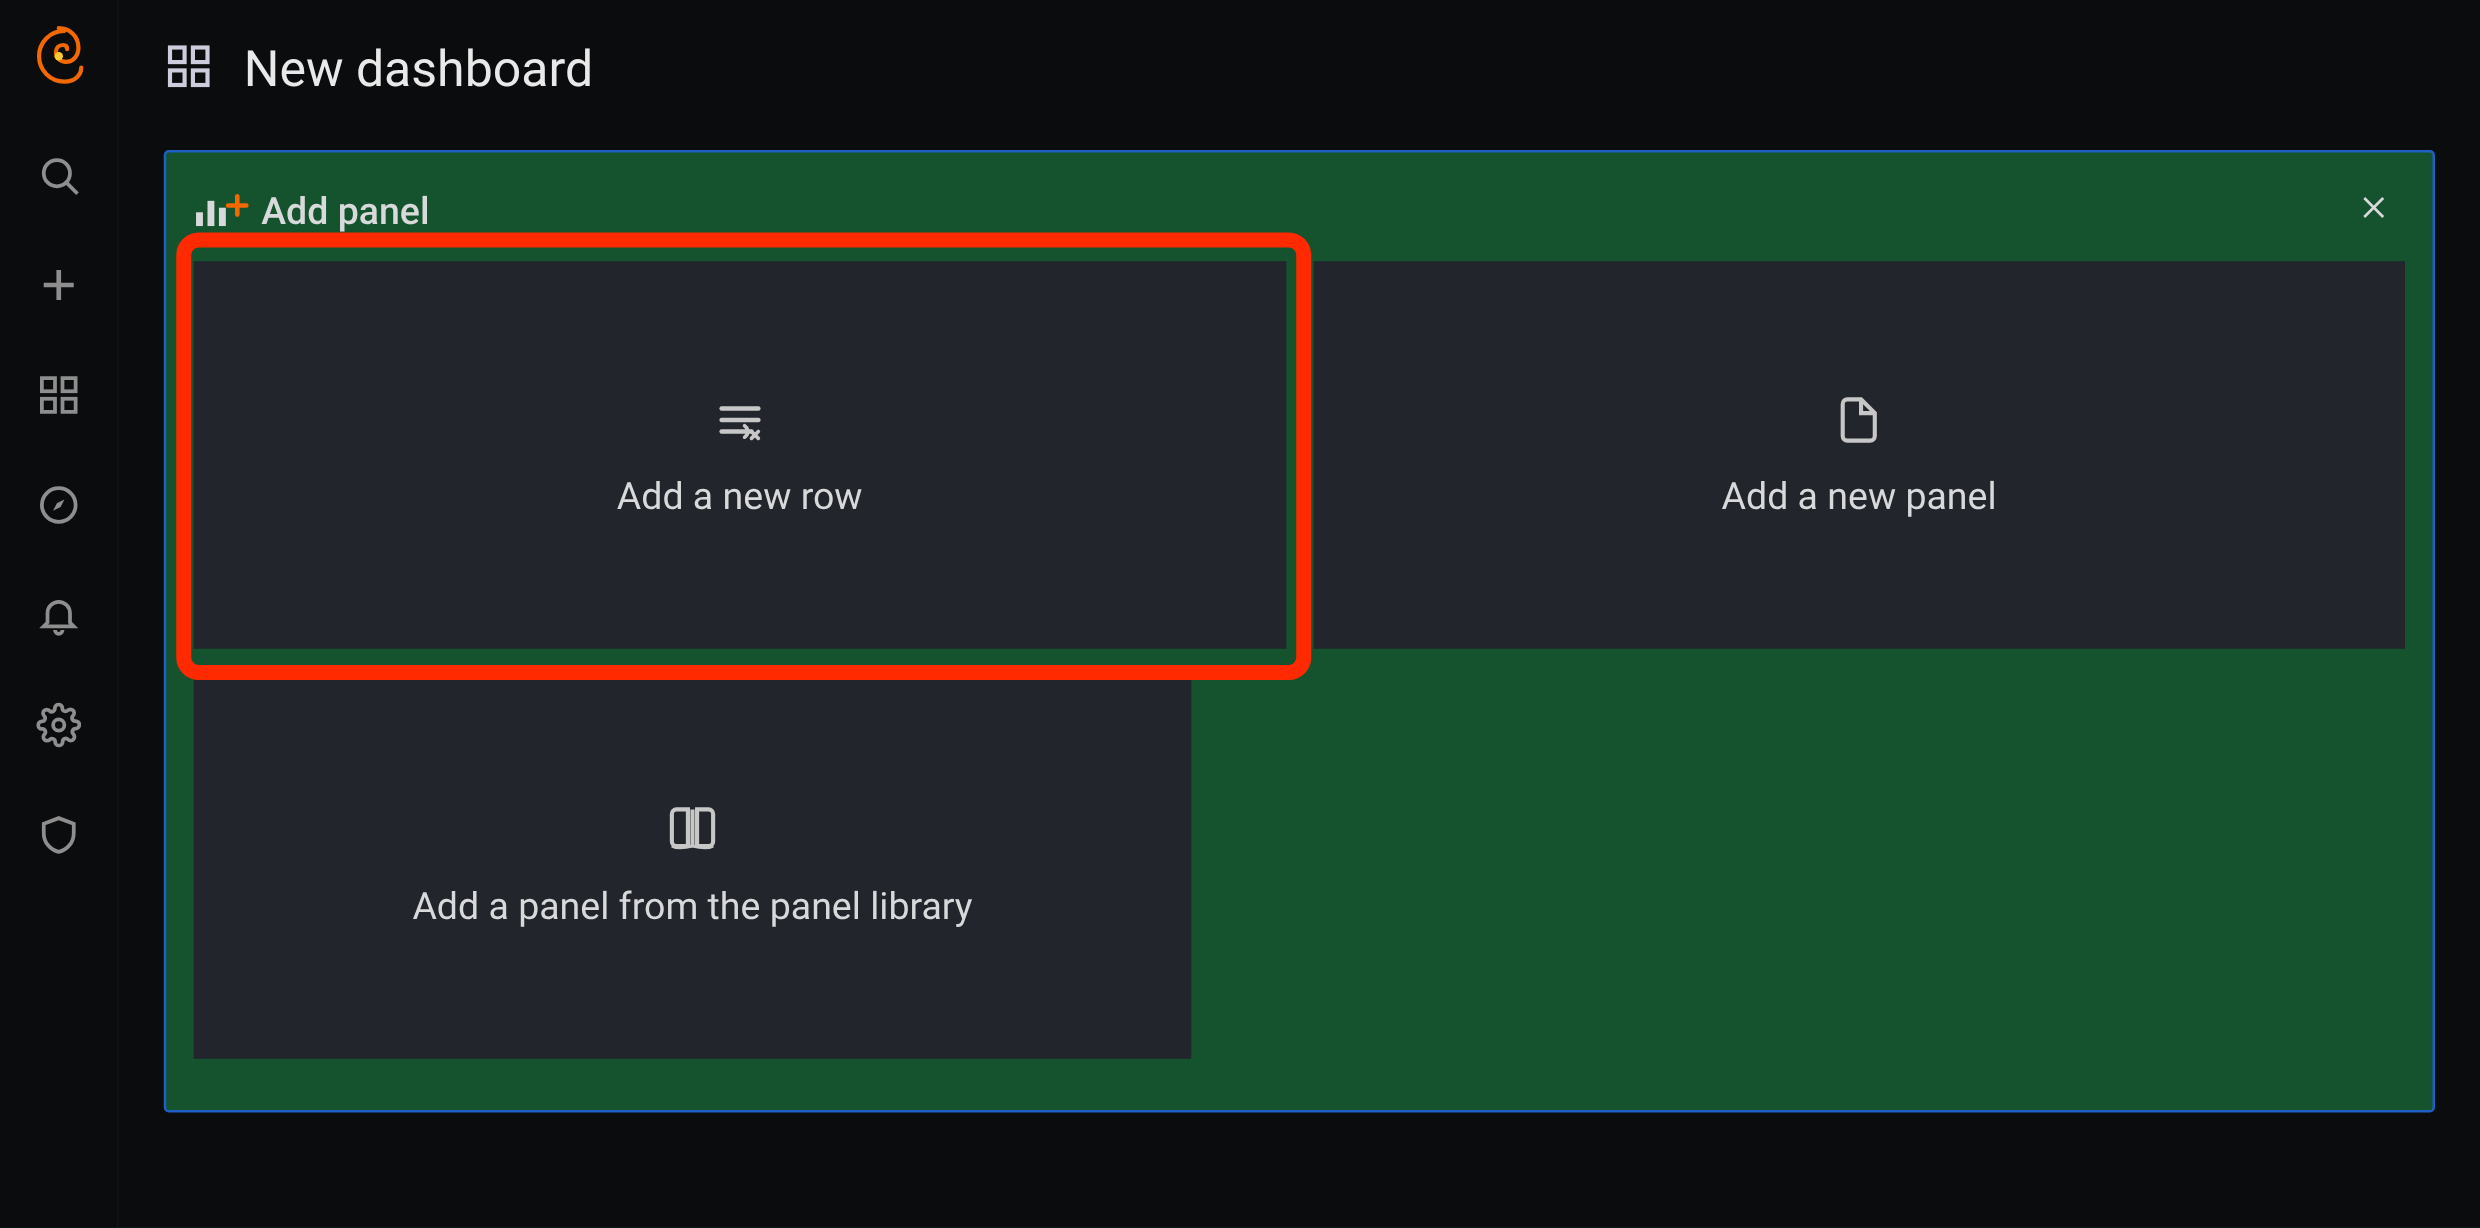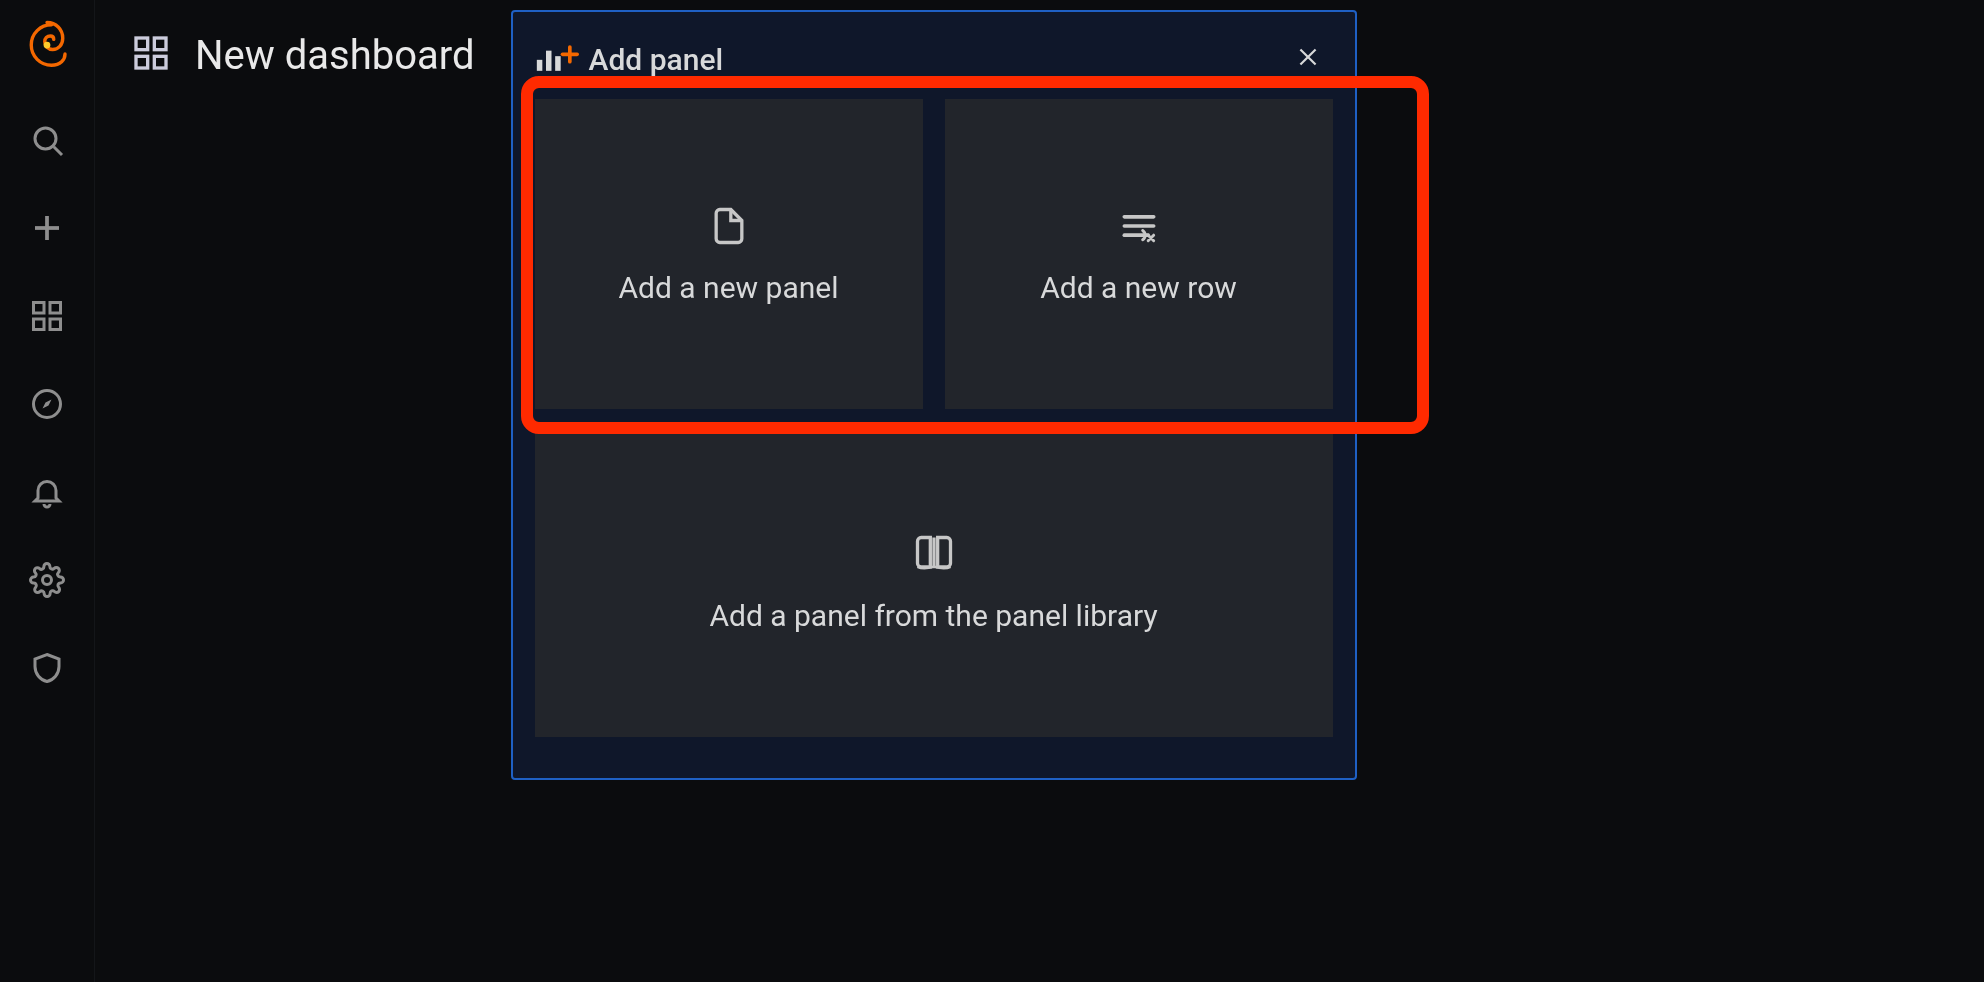--- a/index.html
+++ b/index.html
@@ -7,28 +7,28 @@
 
   .app { display: flex; width: 100%; height: 100%; }
 
   
   .sidebar { width: 95px; background: #0b0c0e; display: flex; flex-direction: column; align-items: center; padding-top: 18px; gap: 48px; border-right: 1px solid #141619; }
   .sidebar .logo { width: 54px; height: 54px; display:flex; align-items:center; justify-content:center; }
   .nav-icon { width: 40px; height: 40px; display:flex; align-items:center; justify-content:center; color:#8e8e8e; cursor:pointer; }
   .nav-icon svg { width: 36px; height: 36px; stroke: currentColor; }
 
   
-  .main { flex:1; display:flex; flex-direction:row; }
+  .main { flex:1; display:flex; flex-direction:column; }
   .topbar { height: 110px; display:flex; align-items:center; padding-left: 36px; gap: 24px; }
   .topbar .db-icon { color:#ccccdc; }
   .topbar .db-icon svg { width:40px; height:40px; }
   .page-title { color:#e9e9e9; font-size: 40px; font-weight:400; }
 
   
-  .panel-wrap { margin: 10px 36px 0 36px; border: 2px solid #1f60c4; border-radius: 4px; background:#0f172a; padding: 10px 12px 18px 12px; height: 770px; position:relative; }
+  .panel-wrap { margin: 10px 36px 0 36px; border: 2px solid #1f60c4; border-radius: 4px; background:#14532d; padding: 10px 12px 18px 12px; height: 770px; position:relative; }
   .panel-header { display:flex; align-items:center; justify-content:space-between; padding: 16px 10px 18px 10px; }
   .panel-header-left { display:flex; align-items:center; gap: 10px; color:#d8d9da; }
   .add-panel-icon svg { width:44px; height:34px; }
   .panel-header-title { font-size: 30px; font-weight:500; color:#d8d9da; }
   .close-btn { color:#d8d9da; cursor:pointer; font-size: 30px; padding: 4px 12px; }
   .close-btn svg { width:26px; height:26px; stroke:#d8d9da; stroke-width:2; }
 
   .cards { display:flex; flex-direction:column; gap:18px; padding: 0 10px; }
   .top-row { display:flex; gap:22px; }
   .card { background:#22252b; height: 310px; display:flex; flex-direction:column; align-items:center; justify-content:center; gap: 18px; cursor:pointer; }
@@ -134,38 +134,38 @@
               <line x1="5" y1="5" x2="19" y2="19"></line>
               <line x1="19" y1="5" x2="5" y2="19"></line>
             </svg>
         </div>
       </div>
 
       <div class="cards">
         <div class="top-row">
           <div class="card half">
             <span class="card-icon">
-              <svg viewBox="0 0 24 24" fill="none" stroke="#c7c7c7" stroke-width="1.8">
-                  <path d="M13 3H7a2 2 0 0 0-2 2v14a2 2 0 0 0 2 2h10a2 2 0 0 0 2-2V9l-6-6z"></path>
-                  <path d="M13 3v6h6"></path>
-                </svg>
-            </span>
-            <span class="card-label">Add a new panel</span>
-          </div>
-          <div class="card half">
-            <span class="card-icon">
               <svg viewBox="0 0 24 24" fill="none" stroke="#c7c7c7" stroke-width="2" stroke-linecap="round">
                   <line x1="4" y1="7" x2="20" y2="7"></line>
                   <line x1="4" y1="12" x2="20" y2="12"></line>
                   <path d="M4 17h13"></path>
                   <path d="M17 17l3 3M20 17l-3 3" stroke-width="1.6"></path>
                   <path d="M14 14.5a3 3 0 0 1 0 5" stroke-width="1.6"></path>
                 </svg>
             </span>
             <span class="card-label">Add a new row</span>
+          </div>
+          <div class="card half">
+            <span class="card-icon">
+              <svg viewBox="0 0 24 24" fill="none" stroke="#c7c7c7" stroke-width="1.8">
+                  <path d="M13 3H7a2 2 0 0 0-2 2v14a2 2 0 0 0 2 2h10a2 2 0 0 0 2-2V9l-6-6z"></path>
+                  <path d="M13 3v6h6"></path>
+                </svg>
+            </span>
+            <span class="card-label">Add a new panel</span>
           </div>
         </div>
         <div class="card small">
           <span class="card-icon">
             <svg viewBox="0 0 24 24" fill="none" stroke="#c7c7c7" stroke-width="1.8">
                 <path d="M3 5a2 2 0 0 1 2-2h5v16H5a2 2 0 0 1-2-2V5z"></path>
                 <path d="M21 5a2 2 0 0 0-2-2h-5v16h5a2 2 0 0 0 2-2V5z"></path>
                 <line x1="12" y1="3" x2="12" y2="19"></line>
                 <path d="M3 19c2 1 5 1 9 0 4 1 7 1 9 0" stroke-width="1.4"></path>
               </svg>

